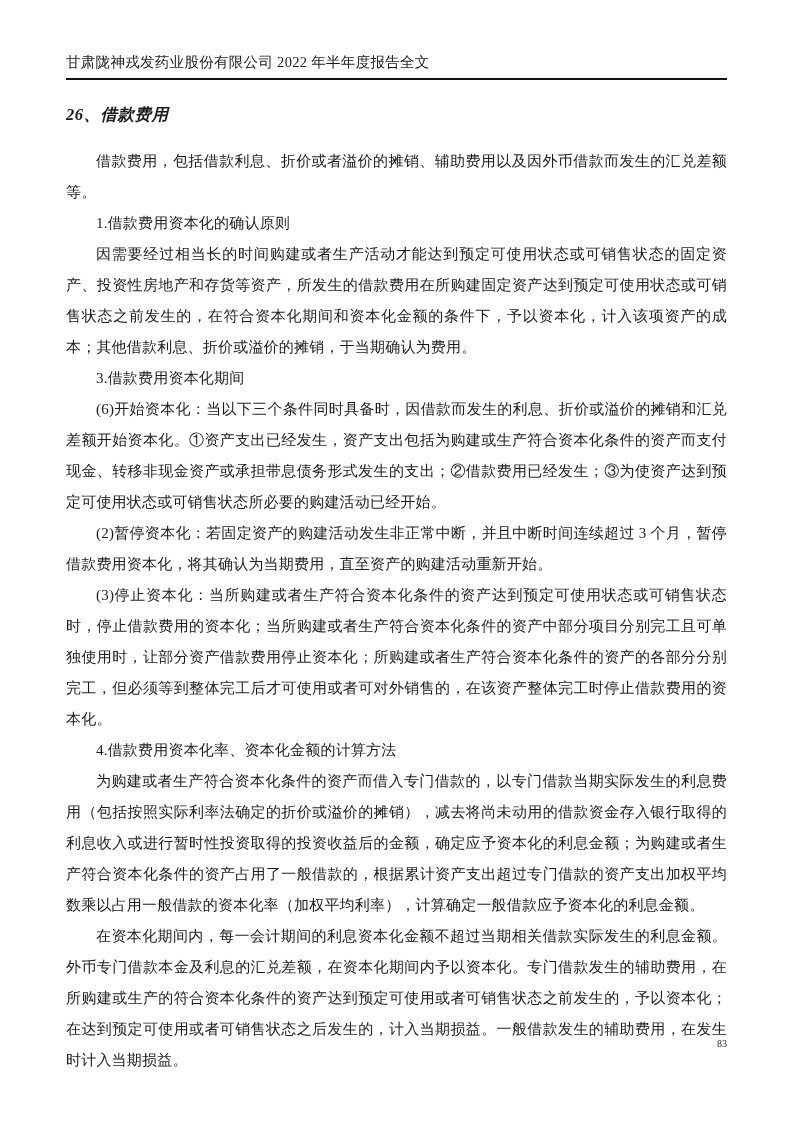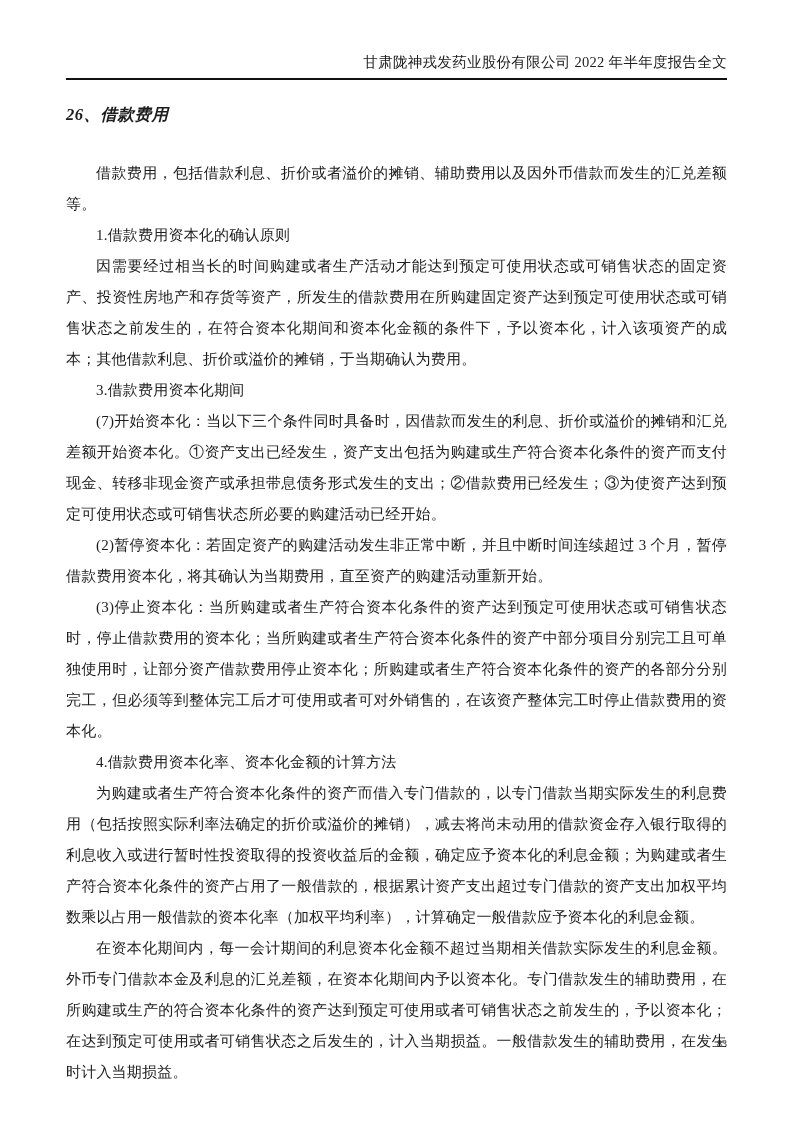--- a/index.html
+++ b/index.html
@@ -12,37 +12,36 @@
     background: #ffffff;
     font-family: "Liberation Serif", "DejaVu Serif", serif;
     color: #1c1c1c;
     overflow: hidden;
   }
   .page-inner {
     padding: 0 66px;
   }
   .running-header {
     margin-top: 52px;
-    text-align: right;
     font-size: 14.5px;
     line-height: 20px;
     padding-bottom: 6px;
     border-bottom: 2.5px solid #111111;
     letter-spacing: 0.3px;
   }
   .section-title {
     margin-top: 24px;
     font-size: 16.5px;
     font-weight: bold;
     line-height: 22px;
     letter-spacing: 0.5px;
     font-style: italic;
   }
   .body-text {
-    margin-top: 32px;
+    margin-top: 20px;
   }
   .para {
     font-size: 15px;
     line-height: 31px;
     text-indent: 2em;
     text-align: justify;
     text-justify: inter-character;
     letter-spacing: 0.2px;
   }
   .page-number {
@@ -63,21 +62,21 @@
       <span>甘肃陇神戎发药业股份有限公司 2022 年半年度报告全文</span>
     </div>
 
     <h2 class="section-title">26、借款费用</h2>
 
     <div class="body-text">
       <p class="para">借款费用，包括借款利息、折价或者溢价的摊销、辅助费用以及因外币借款而发生的汇兑差额等。</p>
       <p class="para">1.借款费用资本化的确认原则</p>
       <p class="para">因需要经过相当长的时间购建或者生产活动才能达到预定可使用状态或可销售状态的固定资产、投资性房地产和存货等资产，所发生的借款费用在所购建固定资产达到预定可使用状态或可销售状态之前发生的，在符合资本化期间和资本化金额的条件下，予以资本化，计入该项资产的成本；其他借款利息、折价或溢价的摊销，于当期确认为费用。</p>
       <p class="para">3.借款费用资本化期间</p>
-      <p class="para">(7)开始资本化：当以下三个条件同时具备时，因借款而发生的利息、折价或溢价的摊销和汇兑差额开始资本化。①资产支出已经发生，资产支出包括为购建或生产符合资本化条件的资产而支付现金、转移非现金资产或承担带息债务形式发生的支出；②借款费用已经发生；③为使资产达到预定可使用状态或可销售状态所必要的购建活动已经开始。</p>
+      <p class="para">(6)开始资本化：当以下三个条件同时具备时，因借款而发生的利息、折价或溢价的摊销和汇兑差额开始资本化。①资产支出已经发生，资产支出包括为购建或生产符合资本化条件的资产而支付现金、转移非现金资产或承担带息债务形式发生的支出；②借款费用已经发生；③为使资产达到预定可使用状态或可销售状态所必要的购建活动已经开始。</p>
       <p class="para">(2)暂停资本化：若固定资产的购建活动发生非正常中断，并且中断时间连续超过 3 个月，暂停借款费用资本化，将其确认为当期费用，直至资产的购建活动重新开始。</p>
       <p class="para">(3)停止资本化：当所购建或者生产符合资本化条件的资产达到预定可使用状态或可销售状态时，停止借款费用的资本化；当所购建或者生产符合资本化条件的资产中部分项目分别完工且可单独使用时，让部分资产借款费用停止资本化；所购建或者生产符合资本化条件的资产的各部分分别完工，但必须等到整体完工后才可使用或者可对外销售的，在该资产整体完工时停止借款费用的资本化。</p>
       <p class="para">4.借款费用资本化率、资本化金额的计算方法</p>
       <p class="para">为购建或者生产符合资本化条件的资产而借入专门借款的，以专门借款当期实际发生的利息费用（包括按照实际利率法确定的折价或溢价的摊销），减去将尚未动用的借款资金存入银行取得的利息收入或进行暂时性投资取得的投资收益后的金额，确定应予资本化的利息金额；为购建或者生产符合资本化条件的资产占用了一般借款的，根据累计资产支出超过专门借款的资产支出加权平均数乘以占用一般借款的资本化率（加权平均利率），计算确定一般借款应予资本化的利息金额。</p>
       <p class="para">在资本化期间内，每一会计期间的利息资本化金额不超过当期相关借款实际发生的利息金额。外币专门借款本金及利息的汇兑差额，在资本化期间内予以资本化。专门借款发生的辅助费用，在所购建或生产的符合资本化条件的资产达到预定可使用或者可销售状态之前发生的，予以资本化；在达到预定可使用或者可销售状态之后发生的，计入当期损益。一般借款发生的辅助费用，在发生时计入当期损益。</p>
     </div>
 
   </div>
 
   <div class="page-number">83</div>

